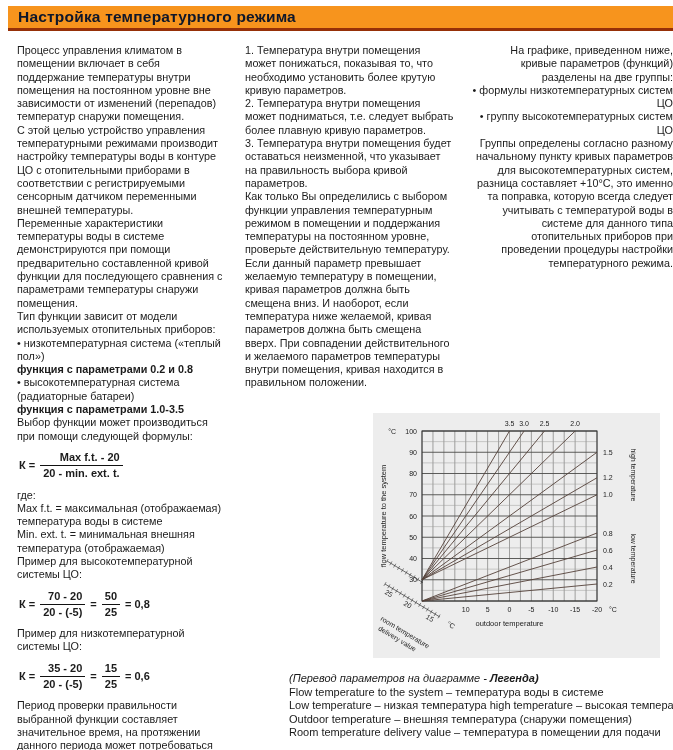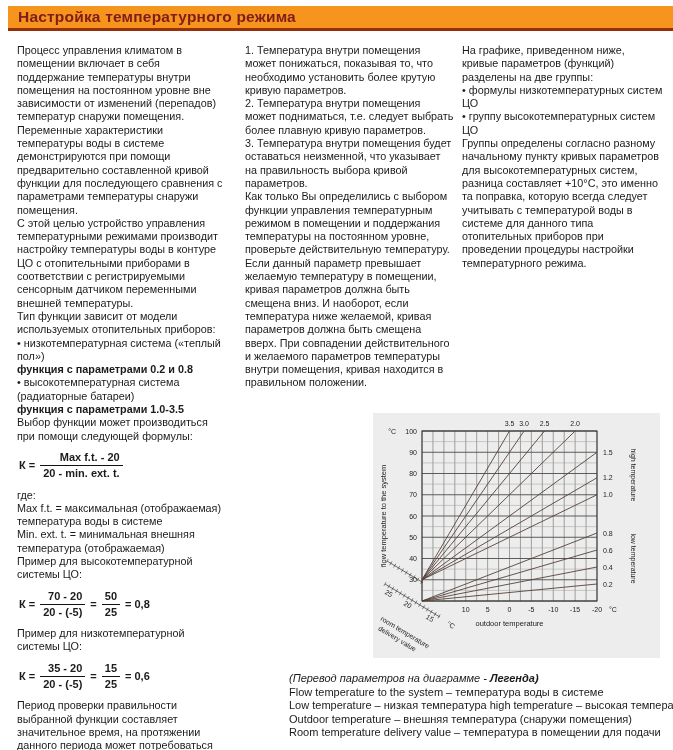--- a/index.html
+++ b/index.html
@@ -2,27 +2,27 @@
 <html><head>
 <meta charset="utf-8">
 <style>
   html,body{margin:0;padding:0;background:#ffffff;}
   body{width:673px;height:750px;overflow:hidden;
        font-family:"Liberation Sans",sans-serif;color:#1b1b1b;}
   .page{position:relative;width:673px;height:750px;background:#fff;}
 
   .header{position:absolute;left:8px;top:6px;width:665px;height:22px;
           background:#f7941d;border-bottom:3px solid #963008;}
-  .header .title{color:#7f1d1d;font-weight:bold;font-size:15.5px;line-height:22px;
+  .header .title{color:#0f172a;font-weight:bold;font-size:15.5px;line-height:22px;
                  padding-left:10px;letter-spacing:.2px;}
 
   .col{position:absolute;top:44px;font-size:10.8px;line-height:13.3px;}
   #col1{left:17px;width:211px;}
   #col2{left:245px;width:209px;}
-  #col3{left:462px;width:201px;}
+  #col3{left:472px;width:201px;text-align:right;}
   p.t{margin:0;}
   .bold{font-weight:bold;}
 
   .formula{margin:8px 0 8px 2px;font-weight:bold;font-size:11px;
            display:flex;align-items:center;gap:5px;}
   .frac{display:inline-block;text-align:right;}
   .frac .num{display:block;border-bottom:1.5px solid #111;padding:0 3px 1px;}
   .frac .den{display:block;padding:1px 3px 0;}
 
   .chart{position:absolute;left:373px;top:413px;width:287px;height:245px;}
@@ -37,22 +37,22 @@
 <body>
 
 <div class="page">
 
   <div class="header">
     <div class="title">Настройка температурного режима</div>
   </div>
 
   <div class="col" id="col1">
     <p class="t">Процесс управления климатом в помещении включает в себя поддержание температуры внутри помещения на постоянном уровне вне зависимости от изменений (перепадов) температур снаружи помещения.</p>
+    <p class="t">С этой целью устройство управления температурными режимами производит настройку температуры воды в контуре ЦО с отопительными приборами в соответствии с регистрируемыми сенсорным датчиком переменными внешней температуры.</p>
     <p class="t">Переменные характеристики температуры воды в системе демонстрируются при помощи предварительно составленной кривой функции для последующего сравнения с параметрами температуры снаружи помещения.</p>
-    <p class="t">С этой целью устройство управления температурными режимами производит настройку температуры воды в контуре ЦО с отопительными приборами в соответствии с регистрируемыми сенсорным датчиком переменными внешней температуры.</p>
     <p class="t">Тип функции зависит от модели используемых отопительных приборов:</p>
     <p class="t">• низкотемпературная система («теплый пол»)</p>
     <p class="t bold">функция с параметрами 0.2 и 0.8</p>
     <p class="t">• высокотемпературная система (радиаторные батареи)</p>
     <p class="t bold">функция с параметрами 1.0-3.5</p>
     <p class="t">Выбор функции может производиться при помощи следующей формулы:</p>
 
     <div class="formula">
       <span>К =</span>
       <span class="frac">

